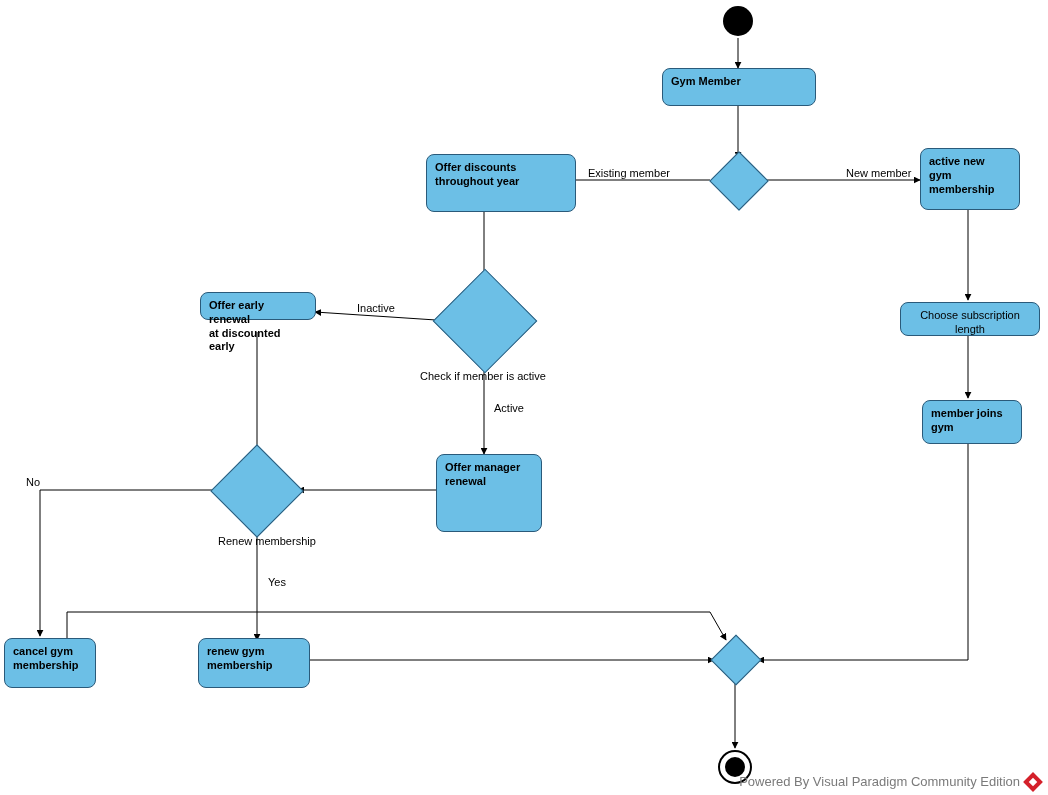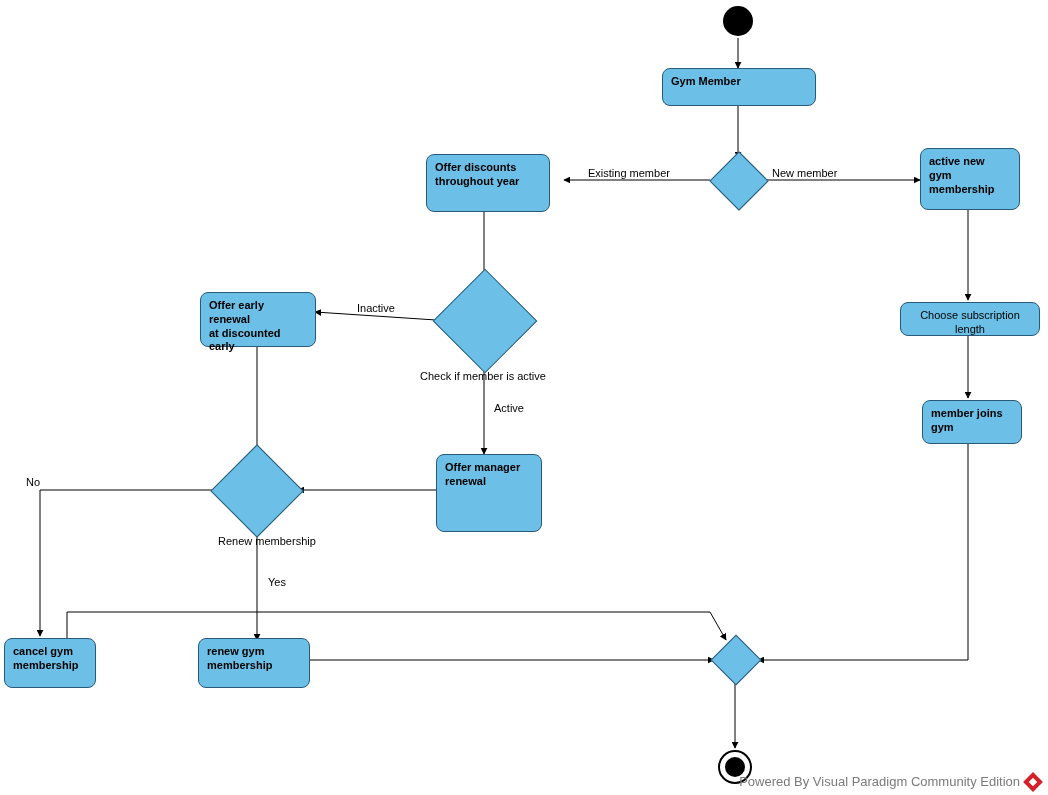--- a/index.html
+++ b/index.html
@@ -119,34 +119,34 @@
 </svg>
 
 <div class="start-circle" style="left:723px; top:6px; width:30px; height:30px;"></div>
 
 <div class="node" style="left:662px; top:68px; width:154px; height:38px;">
   <span style="font-weight:bold;">Gym Member</span>
 </div>
 
 <div class="diamond" style="left:718px; top:160px; width:40px; height:40px;"></div>
 
-<div class="node" style="left:426px; top:154px; width:124px; height:58px;">
+<div class="node" style="left:426px; top:154px; width:150px; height:58px;">
   <span style="font-weight:bold;">Offer discounts</span>
   <span style="font-weight:bold;">throughout year</span>
 </div>
 
 <div class="node" style="left:920px; top:148px; width:100px; height:62px;">
   <span style="font-weight:bold;">active new</span>
   <span style="font-weight:bold;">gym</span>
   <span style="font-weight:bold;">membership</span>
 </div>
 
 <div class="diamond" style="left:448px; top:284px; width:72px; height:72px;"></div>
 
-<div class="node" style="left:200px; top:292px; width:116px; height:55px;">
+<div class="node" style="left:200px; top:292px; width:116px; height:28px;">
   <span style="font-weight:bold;">Offer early renewal</span>
   <span style="font-weight:bold;">at discounted early</span>
 </div>
 
 <div class="node" style="left:900px; top:302px; width:140px; height:34px; text-align:center;">
   <span>Choose subscription length</span>
 </div>
 
 <div class="node" style="left:922px; top:400px; width:100px; height:44px;">
   <span style="font-weight:bold;">member joins</span>
@@ -170,21 +170,21 @@
   <span style="font-weight:bold;">membership</span>
 </div>
 
 <div class="diamond" style="left:718px; top:642px; width:34px; height:34px;"></div>
 
 <div class="end-outer" style="left:718px; top:750px; width:34px; height:34px;">
   <div class="end-inner" style="width:20px; height:20px;"></div>
 </div>
 
 <div class="label" style="left:588px; top:167px;">Existing member</div>
-<div class="label" style="left:772px; top:167px;">New member</div>
+<div class="label" style="left:846px; top:167px;">New member</div>
 <div class="label" style="left:357px; top:302px;">Inactive</div>
 <div class="label" style="left:420px; top:370px;">Check if member is active</div>
 <div class="label" style="left:494px; top:402px;">Active</div>
 <div class="label" style="left:218px; top:535px;">Renew membership</div>
 <div class="label" style="left:26px; top:476px;">No</div>
 <div class="label" style="left:268px; top:576px;">Yes</div>
 
 <div class="footer">
   <span>Powered By   Visual Paradigm Community Edition</span>
   <span class="vp-badge"></span>

